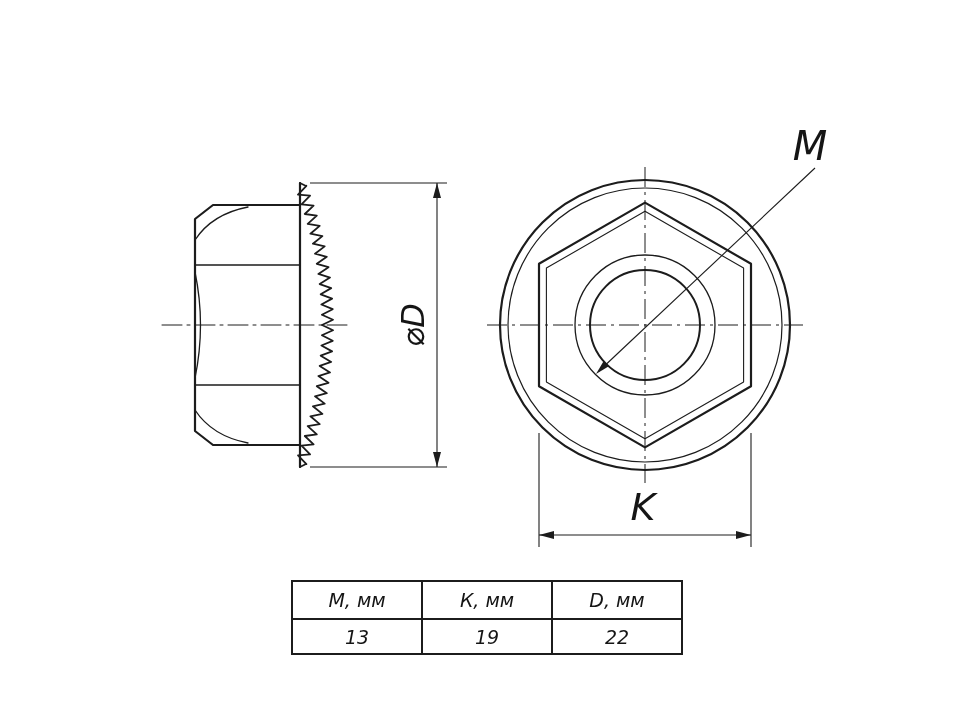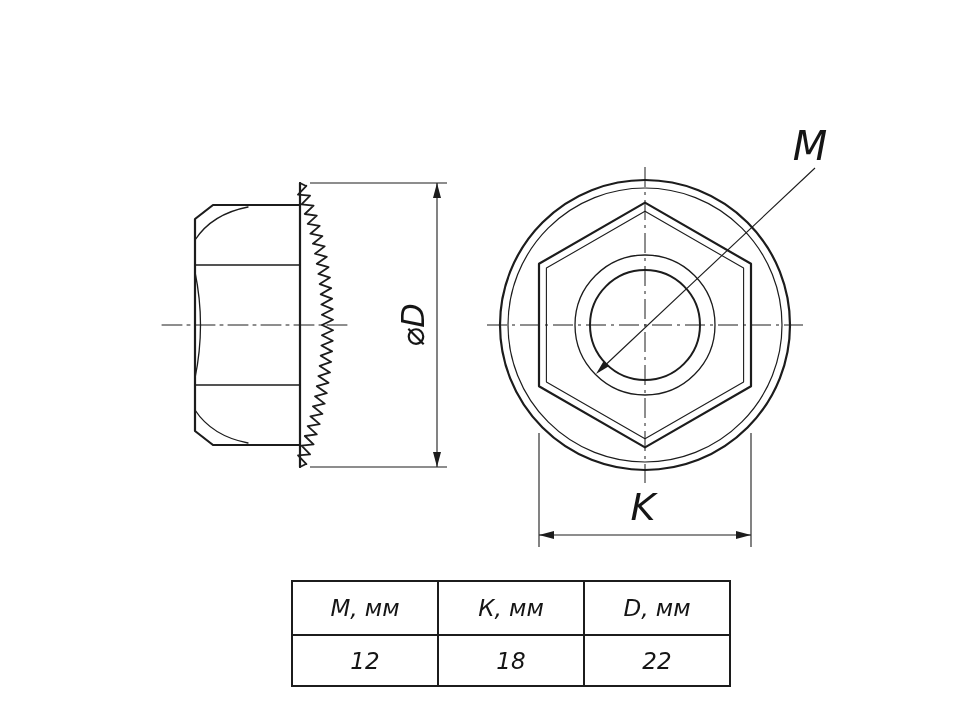--- a/index.html
+++ b/index.html
@@ -26,23 +26,23 @@
     top: 580px;
     border-collapse: collapse;
     table-layout: fixed;
   }
   .spec-table td {
     width: 128px;
     border: 2px solid #1c1c1c;
     text-align: center;
     vertical-align: middle;
     font-style: italic;
-    font-size: 23px;
+    font-size: 19px;
     color: #151515;
-    padding: 8px;
+    padding: 0;
   }
   .spec-table tr.hdr td { height: 36px; }
   .spec-table tr.val td { height: 33px; }
 </style>
 </head>
 <body>
 
 <div class="canvas">
 
   <svg width="960" height="720" viewBox="0 0 960 720">
@@ -107,20 +107,20 @@
 
   
   <table class="spec-table">
     <tbody>
       <tr class="hdr">
         <td>М, мм</td>
         <td>К, мм</td>
         <td>D, мм</td>
       </tr>
       <tr class="val">
-        <td>12</td>
-        <td>18</td>
+        <td>13</td>
+        <td>19</td>
         <td>22</td>
       </tr>
     </tbody>
   </table>
 
 </div>
 
 </body></html>

